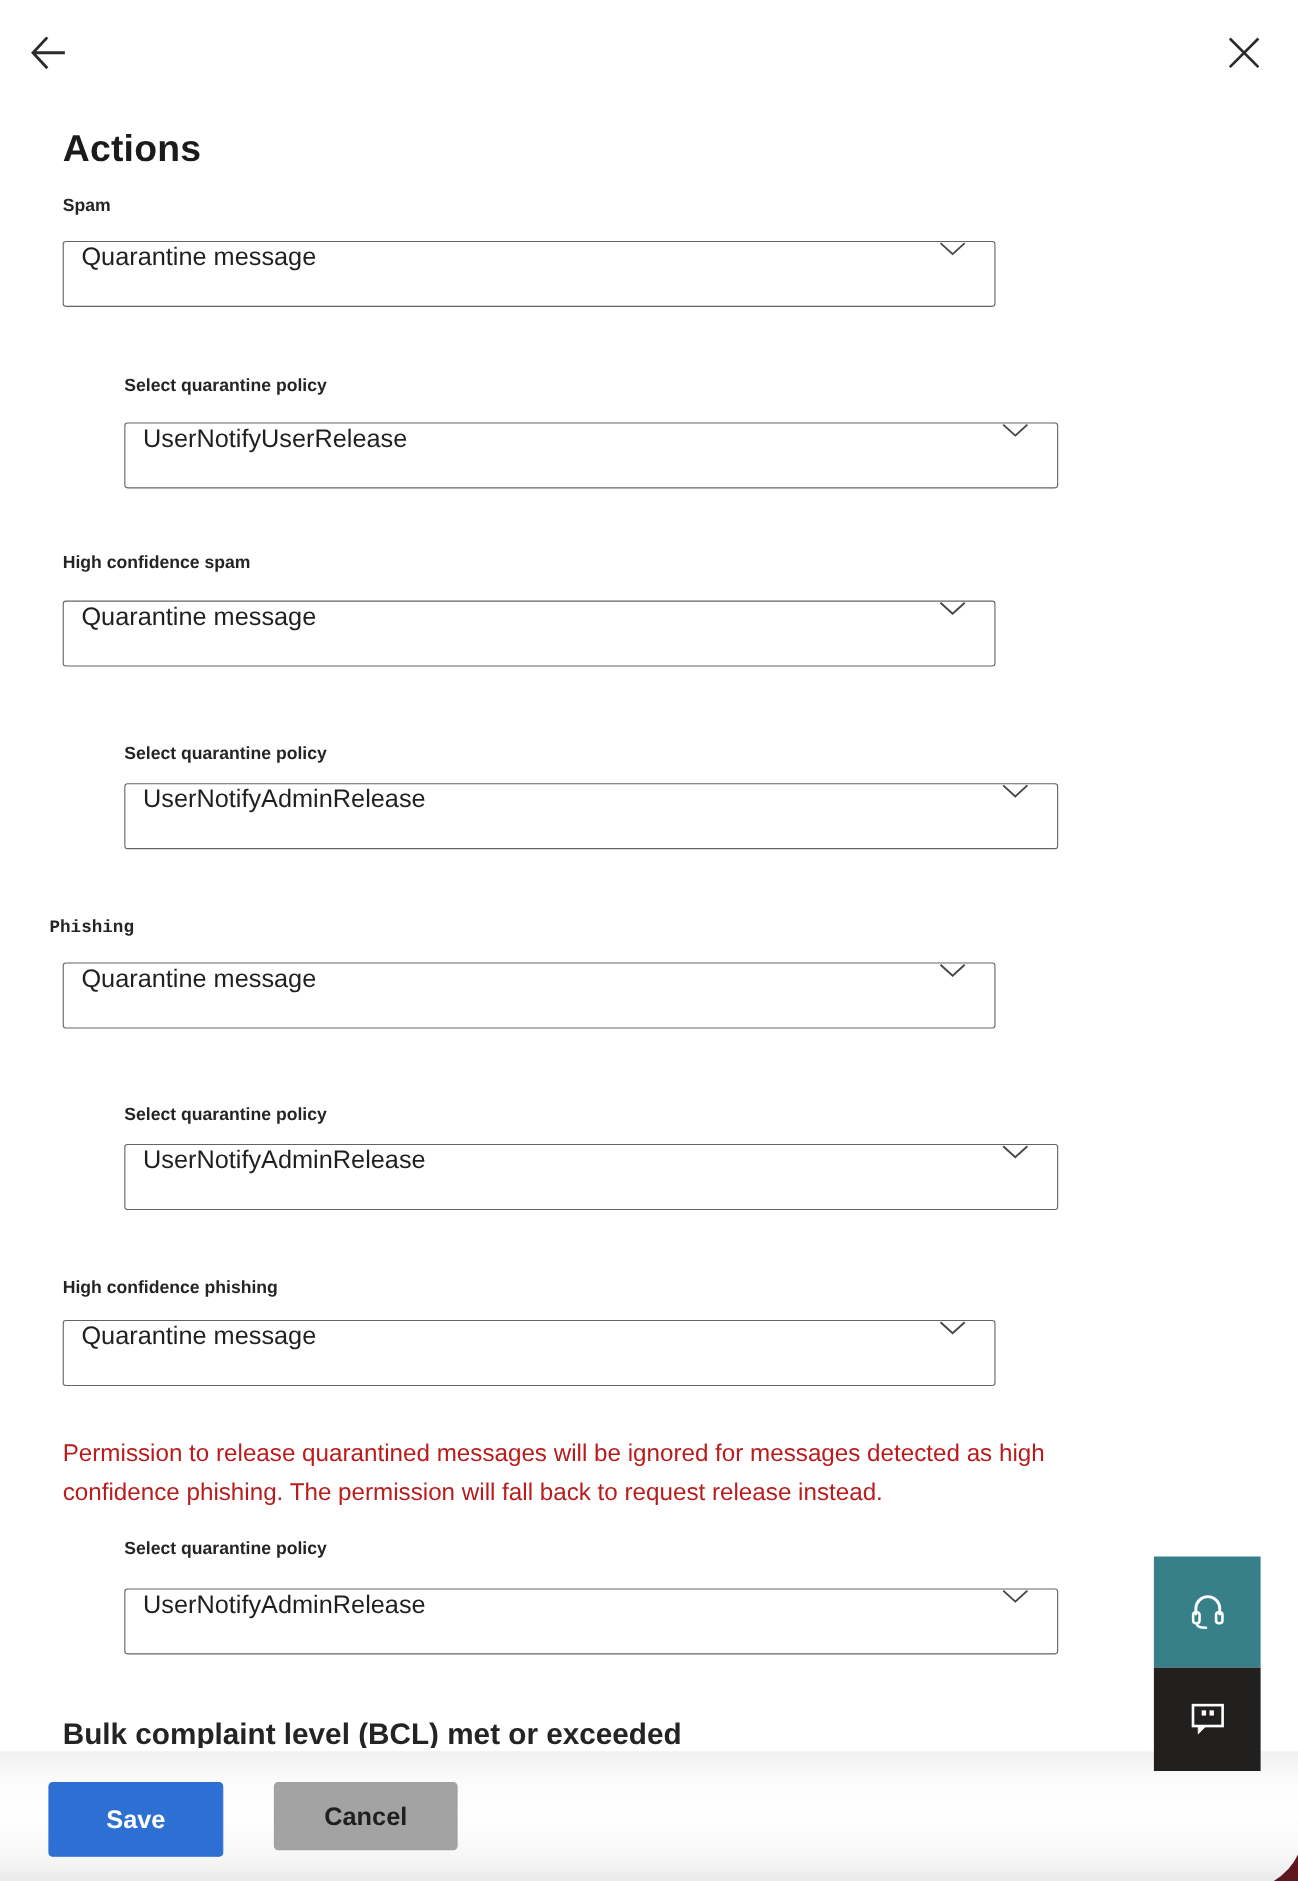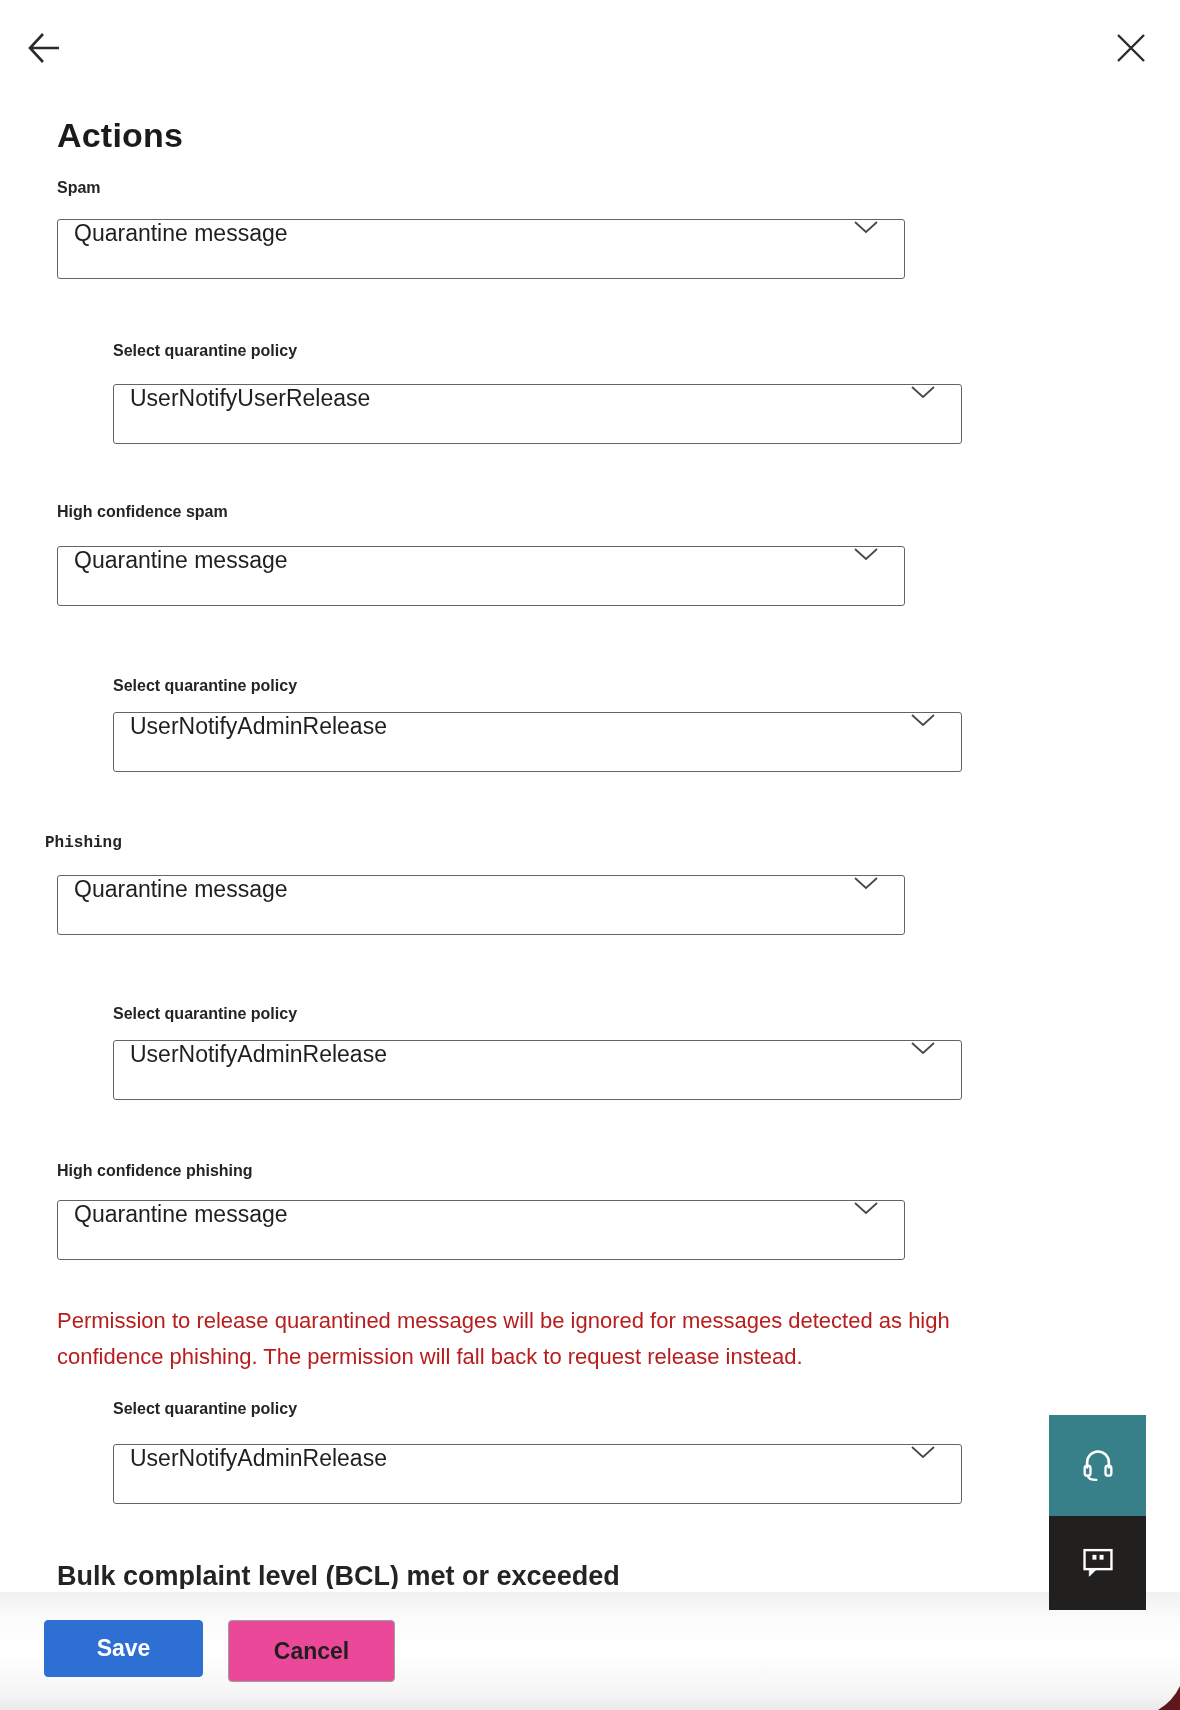--- a/index.html
+++ b/index.html
@@ -21,21 +21,21 @@
   .select-text { font-size:23px; color:#201f1e; white-space:nowrap; }
   .chevron { flex:0 0 auto; }
 
   .clip { overflow:hidden; }
 
   .footer { left:0; top:1592px; width:1180px; height:118px;
             background:linear-gradient(180deg,#f1f1f1 0%,#fbfbfb 22%,#ffffff 50%,#f6f6f6 84%,#eaeaea 100%); }
   .btn { display:flex; align-items:center; justify-content:center; font-family:"Liberation Sans",sans-serif;
          font-size:23px; font-weight:600; border-radius:4px; cursor:pointer; }
   .btn-primary { background:#2e6fd4; color:#ffffff; border:1px solid #2e6fd4; }
-  .btn-secondary { background:#ec4899; color:#1f1f1f; border:1px solid #9f9f9f; }
+  .btn-secondary { background:#a3a3a3; color:#1f1f1f; border:1px solid #9f9f9f;margin-left:21px; }
 
   .side-btn { display:flex; align-items:center; justify-content:center; border:none; cursor:pointer; }
   .side-help { background:#377f89; }
   .side-feedback { background:#221f1f; }
 </style>
 </head>
 <body>
 
 <div class="page">
 
@@ -138,21 +138,21 @@
         </svg>
     </span>
   </div>
 
   <div class="clip abs" style="left:57px; top:1558px; width:700px; height:31px;">
     <div class="label" style="font-size:27px; line-height:36px;">Bulk complaint level (BCL) met or exceeded</div>
   </div>
 
   <div class="footer abs"></div>
 
-  <button class="btn btn-primary abs" style="left:44px; top:1620px; width:159px; height:57px; z-index:3;">Save</button>
+  <button class="btn btn-primary abs" style="left:44px; top:1620px; width:159px; height:68px; z-index:3;">Save</button>
   <button class="btn btn-secondary abs" style="left:228px; top:1620px; width:167px; height:62px; z-index:3;">Cancel</button>
 
   <button class="side-btn side-help abs" style="left:1049px; top:1415px; width:97px; height:101px; z-index:4;">
     <span>
       <svg width="40" height="40" viewBox="0 0 48 48">
         <path d="M11 28 v-6 a13 13 0 0 1 26 0 v6" fill="none" stroke="#ffffff" stroke-width="3.2" stroke-linecap="round"></path>
         <rect x="8" y="26" width="7" height="12" rx="3" fill="none" stroke="#ffffff" stroke-width="2.8"></rect>
         <rect x="33" y="26" width="7" height="12" rx="3" fill="none" stroke="#ffffff" stroke-width="2.8"></rect>
         <path d="M12 38 c0 4 5 5 10 5" fill="none" stroke="#ffffff" stroke-width="2.8" stroke-linecap="round"></path>
       </svg>

